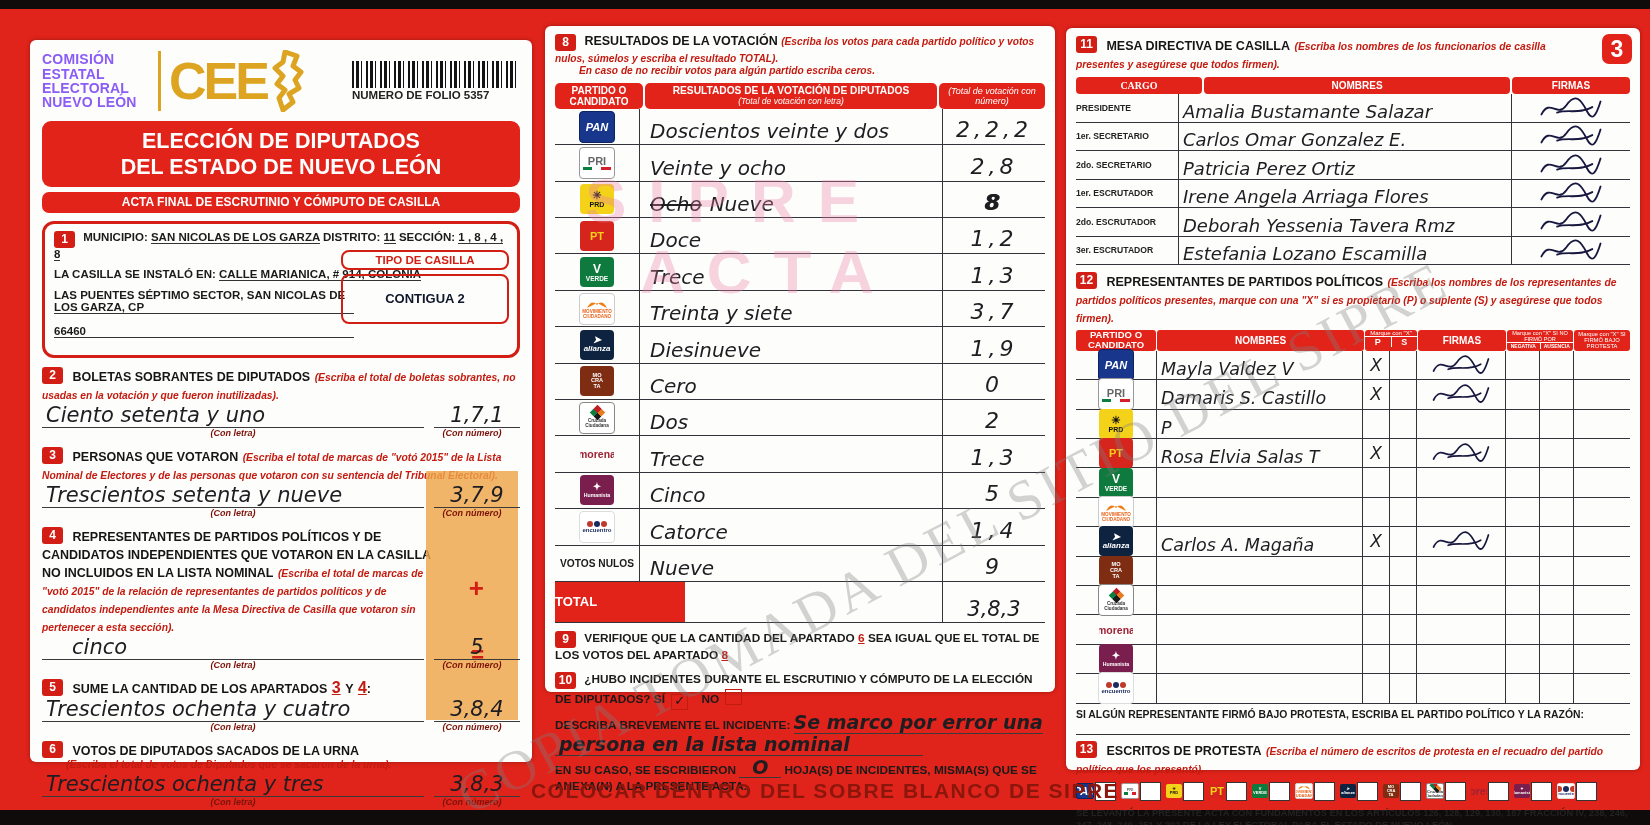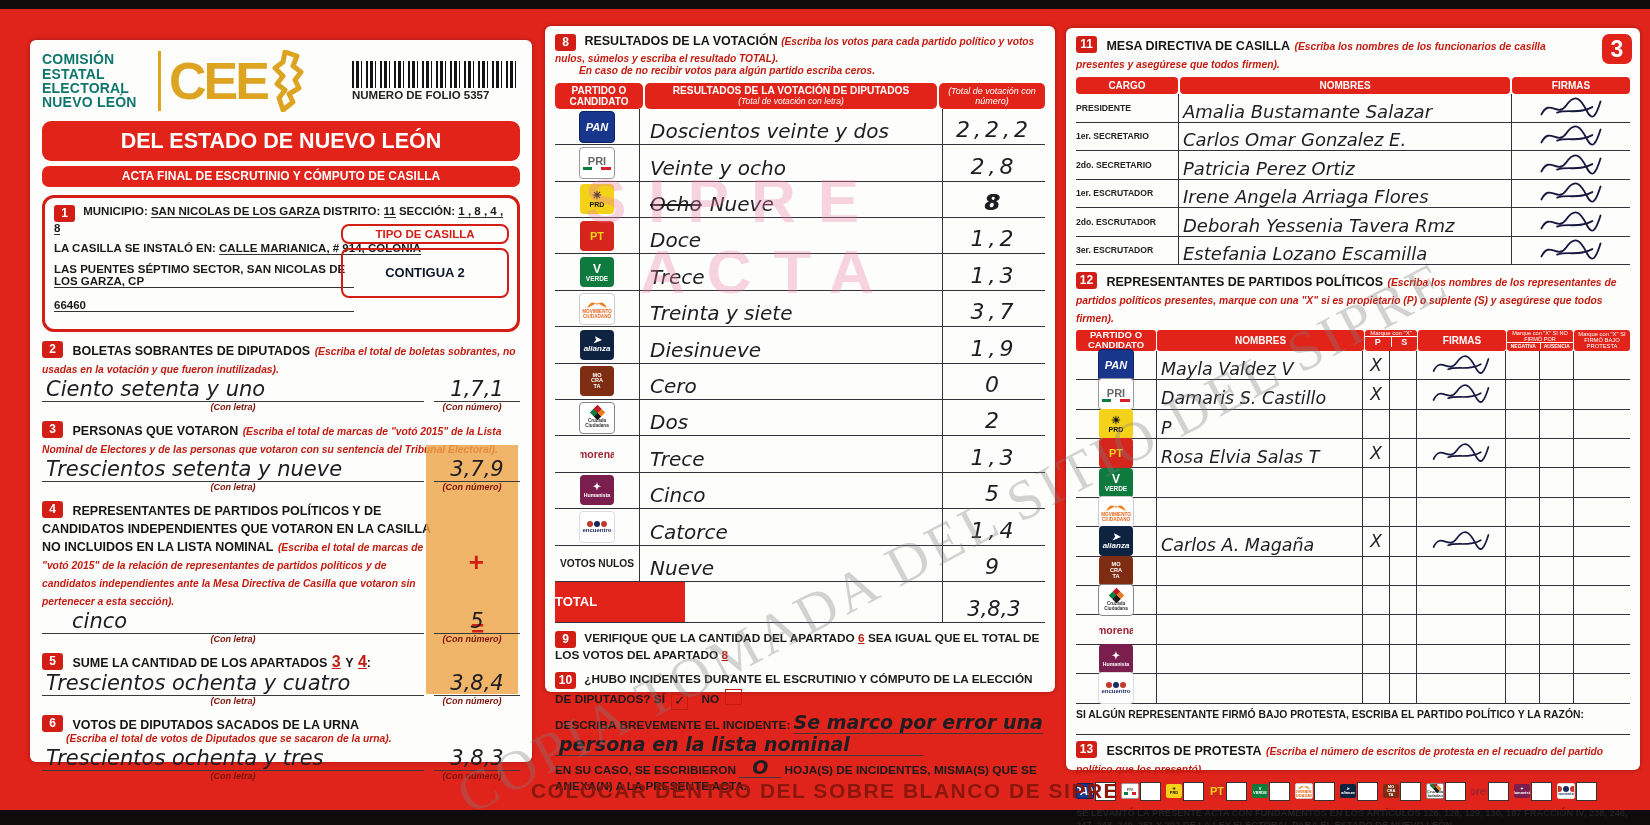--- a/index.html
+++ b/index.html
@@ -16,21 +16,21 @@
          font-size:12px;line-height:17px;text-align:center;border-radius:3px;padding:0 2px;vertical-align:top;margin-right:5px;}
   .ttl{font-weight:bold;font-size:12.5px;color:#151515;}
   .note{font-style:italic;font-weight:bold;color:#c41b10;font-size:10.3px;line-height:1.22;}
   .hw{font-family:"DejaVu Sans",sans-serif;font-style:italic;color:#1d1d22;font-size:21px;line-height:1;}
   .wline{border-bottom:1.6px solid #3a3a3a;}
   .conlabel{font-style:italic;font-weight:bold;font-size:9px;color:#7c130a;}
   .redref{color:#c41b10;font-weight:bold;text-decoration:underline;}
 
   
   #hdr{display:flex;align-items:center;}
-  #org{width:108px;color:#0f766e;font-weight:bold;font-size:14px;line-height:1.02;letter-spacing:.2px;}
+  #org{width:108px;color:#8b5cf6;font-weight:bold;font-size:14px;line-height:1.02;letter-spacing:.2px;}
   #hdr-div{width:3px;height:60px;background:#dda422;margin:0 8px;}
   #cee{font-size:52px;font-weight:bold;color:#dda422;letter-spacing:-3px;line-height:.9;}
   #nlshape{margin-left:4px;}
   #foliowrap{margin-left:auto;text-align:left;}
   #barcode{width:168px;height:27px;background:repeating-linear-gradient(90deg,#141414 0 2px,#fff 2px 4px,#141414 4px 7px,#fff 7px 9px,#141414 9px 10px,#fff 10px 14px);}
   #folio{font-size:11.5px;font-weight:bold;color:#222;margin-top:1px;}
 
   #titlebox{margin-top:9px;background:#e2231a;border-radius:9px;text-align:center;color:#fff;
             font-weight:bold;font-size:21.5px;line-height:1.22;padding:7px 4px;}
   #subtitlebox{margin-top:5px;background:#e2231a;border-radius:7px;text-align:center;padding:3px 4px 4px;}
@@ -87,21 +87,21 @@
   .chkmark{font-family:"DejaVu Sans",sans-serif;font-size:13px;color:#15151c;font-weight:bold;}
   .hwinline{font-size:19px;}
   .hwline2{margin:1px 0 2px;padding:0 4px 1px;}
 
   
   #badge3{position:absolute;top:6px;right:8px;width:30px;height:30px;background:#e2231a;color:#fff;
           font-weight:bold;font-size:23px;text-align:center;line-height:30px;border-radius:7px;}
   .rtable{margin-top:5px;}
   #mdtable-header{display:flex;gap:2px;}
   .mdh{background:#e2231a;color:#fff;font-weight:bold;font-size:10px;text-align:center;border-radius:4px;padding:3px 0;}
-  #mdh-cargo{width:102px;} #mdh-nombres{flex:1;} #mdh-firmas{width:118px;}
+  #mdh-cargo{width:126px;font-family:Liberation Serif, serif;} #mdh-nombres{flex:1;} #mdh-firmas{width:118px;}
   .mdrow{display:flex;border-bottom:1.3px solid #33333a;height:27.5px;align-items:stretch;}
   .mdcargo{width:102px;font-weight:bold;font-size:8.6px;display:flex;align-items:center;color:#222;}
   .mdnombre{flex:1;border-left:1.3px solid #33333a;border-right:1.3px solid #33333a;display:flex;align-items:flex-end;padding:0 2px 1px 4px;overflow:hidden;}
   .mdnombre .hw{font-size:18px;white-space:nowrap;}
   .mdfirma{width:118px;display:flex;align-items:center;justify-content:center;overflow:visible;}
 
   #reptable-header{display:flex;gap:1px;margin-top:4px;}
   .rph{background:#e2231a;color:#fff;text-align:center;border-radius:3px;overflow:hidden;}
   #rph-party{width:80px;font-weight:bold;font-size:9.5px;line-height:1.1;display:flex;flex-direction:column;justify-content:center;}
   #rph-nombres{flex:1;font-weight:bold;font-size:10px;display:flex;align-items:center;justify-content:center;}
@@ -187,20 +187,21 @@
       <svg id="nlshape" width="34" height="62" viewBox="0 0 34 62">
         <path d="M14 2 L26 6 L22 16 L30 22 L24 30 L28 38 L18 44 L22 52 L12 60 L8 48 L14 40 L6 34 L12 26 L4 18 L12 12 Z" fill="none" stroke="#dda422" stroke-width="5" stroke-linejoin="round"></path>
       </svg>
       <div id="foliowrap">
         <div id="barcode"></div>
         <div id="folio">NUMERO DE FOLIO 5357</div>
       </div>
     </div>
 
     <div id="titlebox">
+      <div>ELECCIÓN DE DIPUTADOS</div>
       <div>DEL ESTADO DE NUEVO LEÓN</div>
     </div>
     <div id="subtitlebox">
       <div id="subtitle2">ACTA FINAL DE ESCRUTINIO Y CÓMPUTO DE CASILLA</div>
     </div>
 
     <div id="sec1">
       <div class="s1line">
         <span class="badge">1</span>
         <span>MUNICIPIO:</span>

